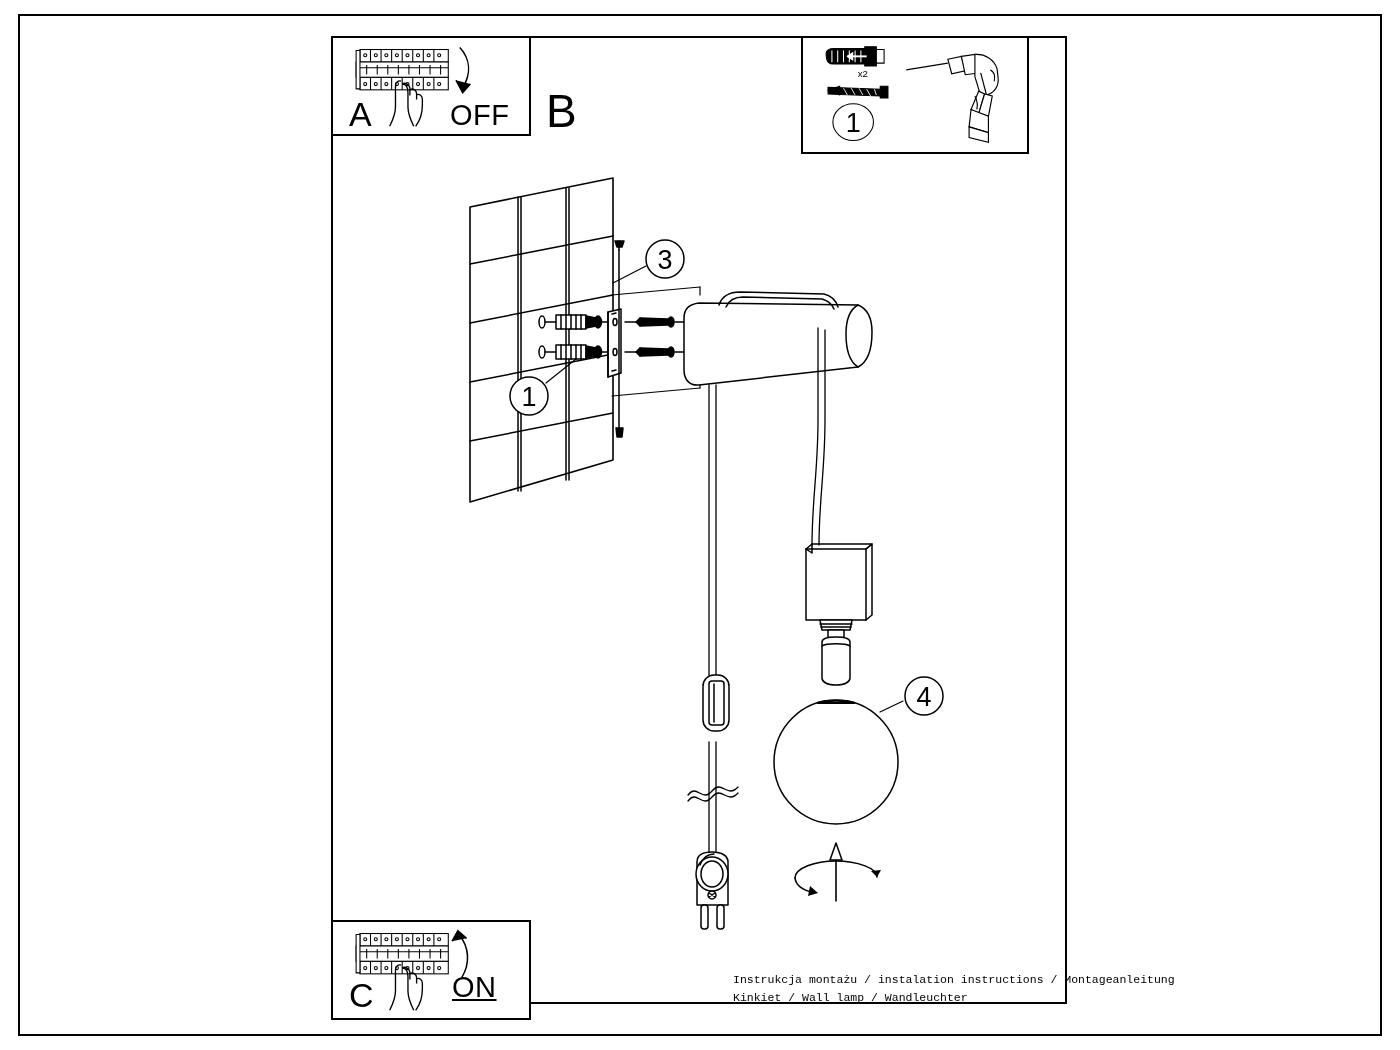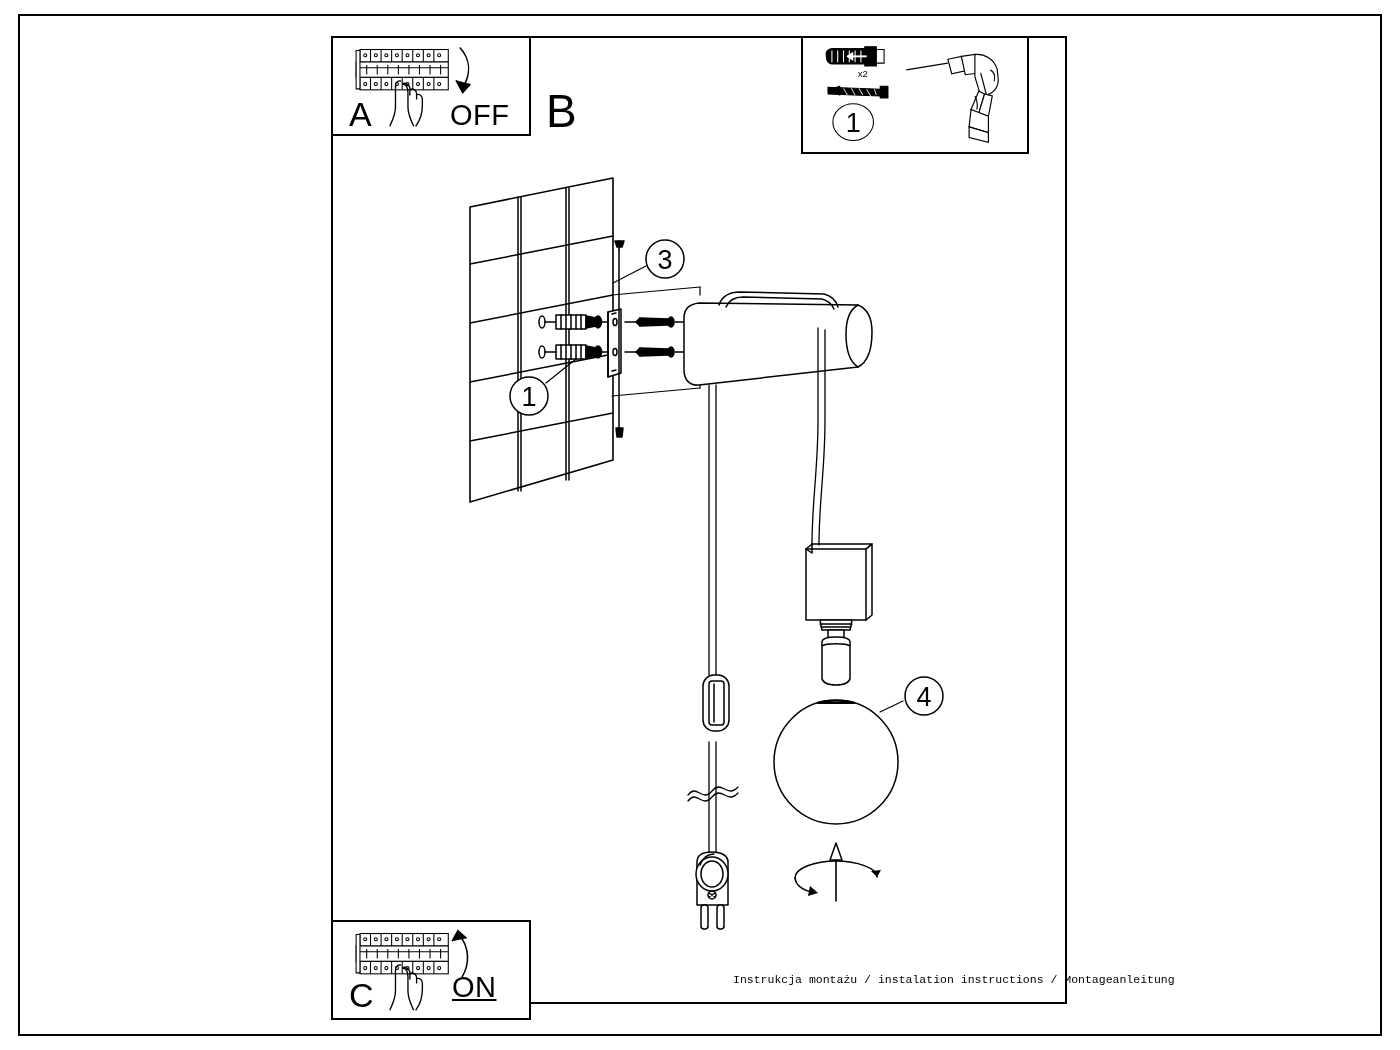--- a/index.html
+++ b/index.html
@@ -425,15 +425,16 @@
           <path d="M122,20 L128,9 L137,17" fill="#000"></path>
         </g>
       </g>
     </svg>
   </div>
   <div class="panel-letter" id="letter-c">C</div>
   <div class="word-label" id="word-on">ON</div>
 
   <div class="caption">
     <div>Instrukcja montażu / instalation instructions / Montageanleitung</div>
+    <div>Kinkiet / Wall lamp / Wandleuchter</div>
   </div>
 
 </div>
 
 </body></html>

